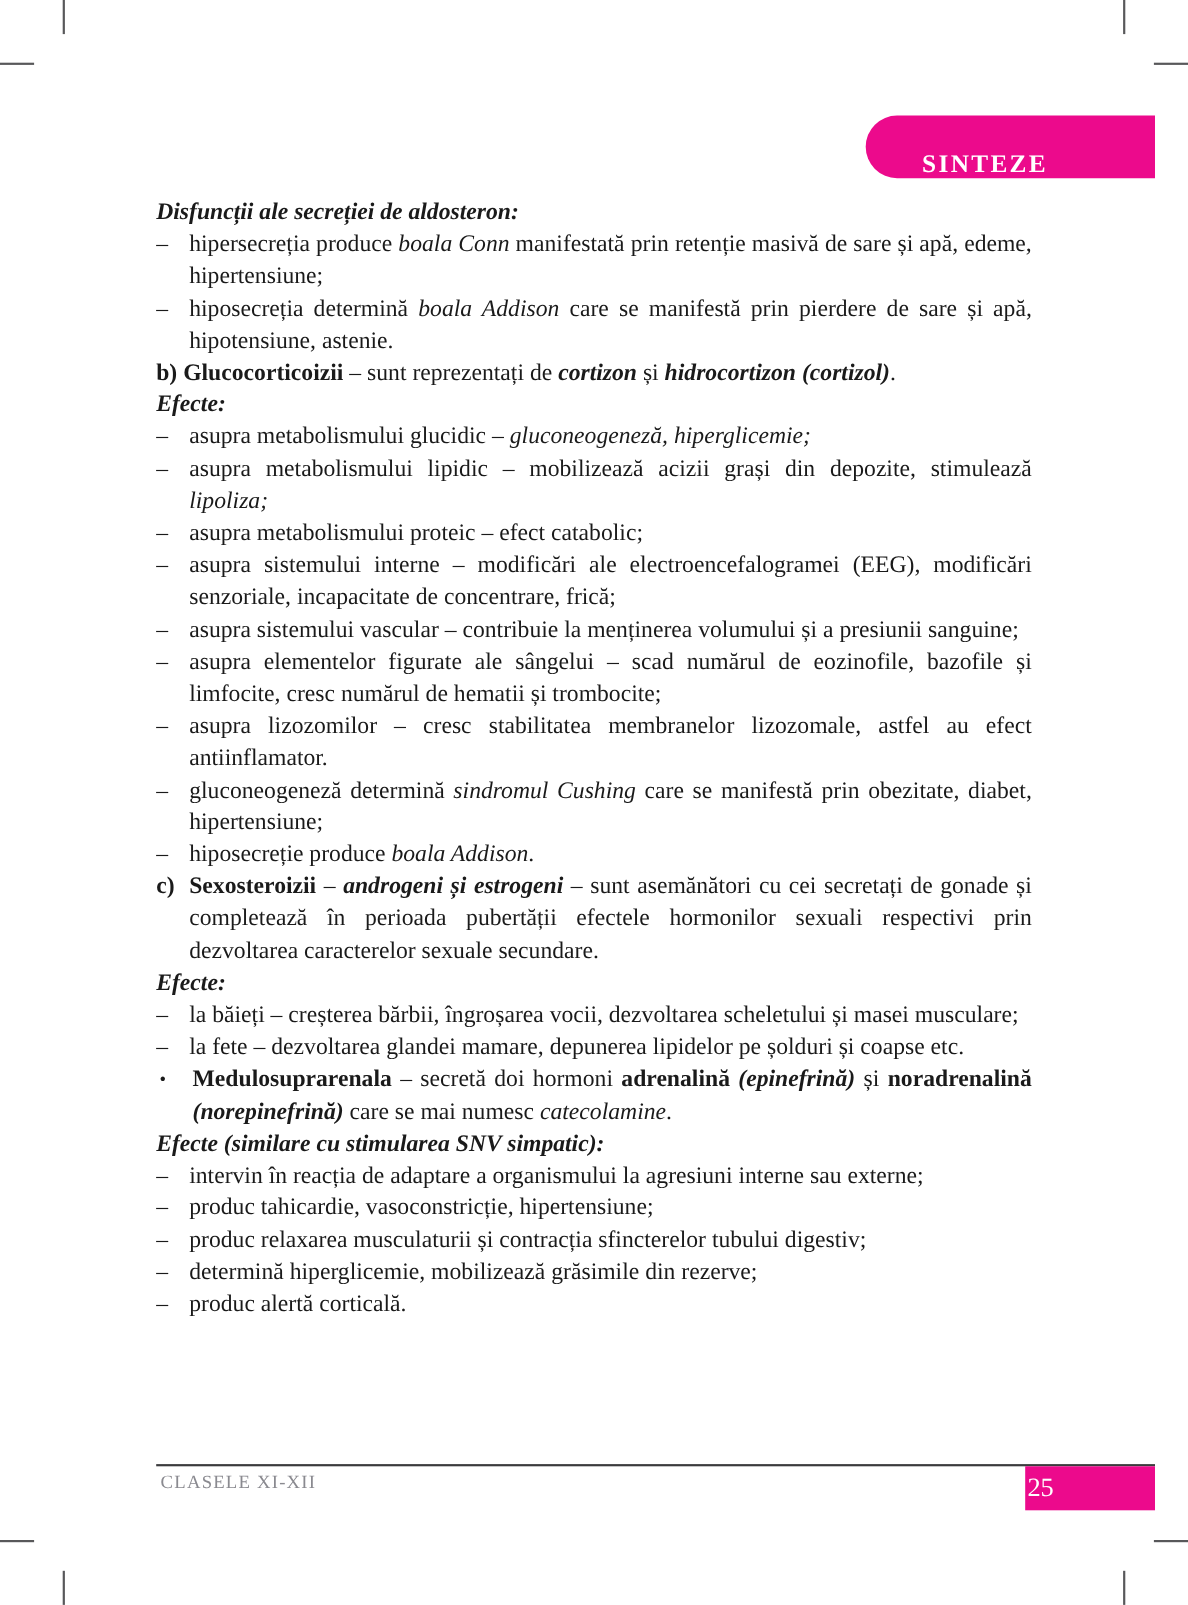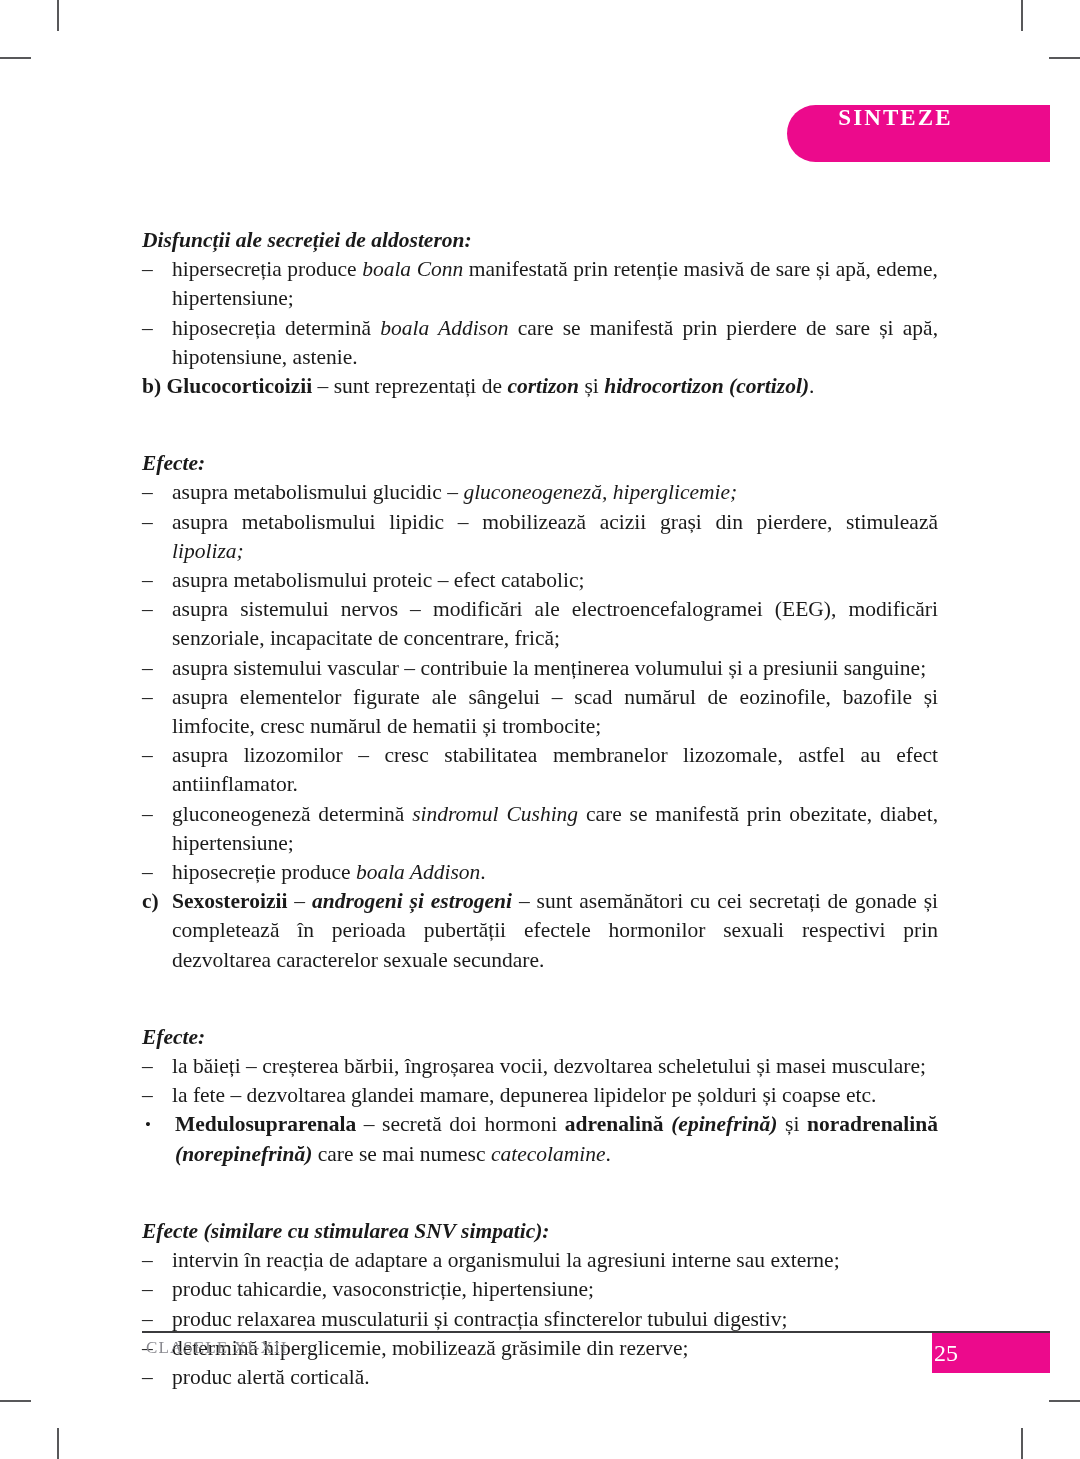--- a/index.html
+++ b/index.html
@@ -37,21 +37,21 @@
   .header-badge {
     position: absolute;
     left: 787px;
     top: 105px;
     width: 263px;
     height: 57px;
     background: #ec0a8c;
     border-top-left-radius: 29px;
     border-bottom-left-radius: 29px;
     display: flex;
-    align-items: flex-start;
+    align-items: flex-end;
     justify-content: center;
     box-sizing: border-box;
     padding-right: 46px;
   }
   .header-badge-label {
     color: #ffffff;
     font-size: 23px;
     font-weight: bold;
     letter-spacing: 2.1px;
     font-family: "Liberation Serif", "DejaVu Serif", serif;
@@ -70,21 +70,20 @@
   .para {
     margin: 0;
     text-align: justify;
     text-justify: inter-word;
   }
 
   
   .heading {
     font-weight: bold;
     font-style: italic;
-    margin-top: 48px;
   }
 
   
   .row {
     display: flex;
     align-items: flex-start;
   }
   .marker {
     flex: 0 0 30px;
     text-align: left;
@@ -182,31 +181,31 @@
 
   <p class="para heading">Efecte:</p>
 
   <div class="row">
     <span class="marker">–</span>
     <span class="row-body last-left"><span>asupra metabolismului glucidic – </span><i>gluconeogeneză, hiperglicemie;</i></span>
   </div>
 
   <div class="row">
     <span class="marker">–</span>
-    <span class="row-body"><span>asupra metabolismului lipidic – mobilizează acizii grași din pierdere, stimulează </span><i>lipoliza;</i></span>
+    <span class="row-body"><span>asupra metabolismului lipidic – mobilizează acizii grași din depozite, stimulează </span><i>lipoliza;</i></span>
   </div>
 
   <div class="row">
     <span class="marker">–</span>
     <span class="row-body last-left">asupra metabolismului proteic – efect catabolic;</span>
   </div>
 
   <div class="row">
     <span class="marker">–</span>
-    <span class="row-body">asupra sistemului nervos – modificări ale electroencefalogramei (EEG), modificări senzoriale, incapacitate de concentrare, frică;</span>
+    <span class="row-body">asupra sistemului interne – modificări ale electroencefalogramei (EEG), modificări senzoriale, incapacitate de concentrare, frică;</span>
   </div>
 
   <div class="row">
     <span class="marker">–</span>
     <span class="row-body">asupra sistemului vascular – contribuie la menținerea volumului și a presiunii sanguine;</span>
   </div>
 
   <div class="row">
     <span class="marker">–</span>
     <span class="row-body">asupra elementelor figurate ale sângelui – scad numărul de eozinofile, bazofile și limfocite, cresc numărul de hematii și trombocite;</span>

